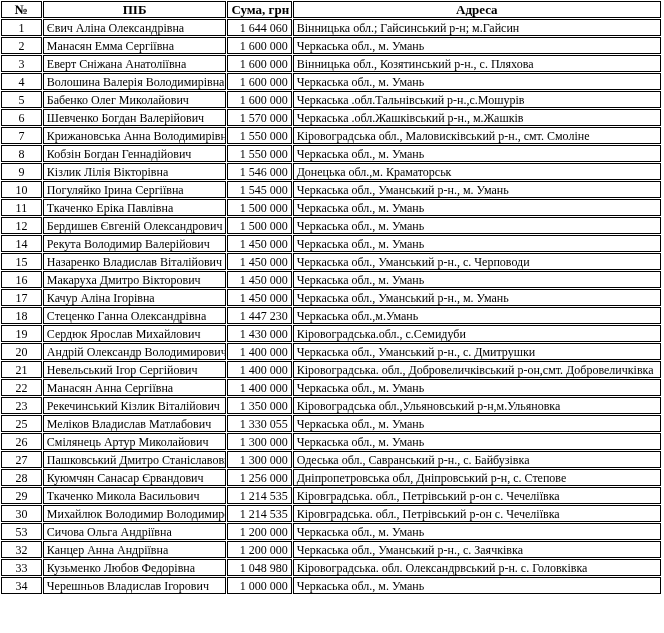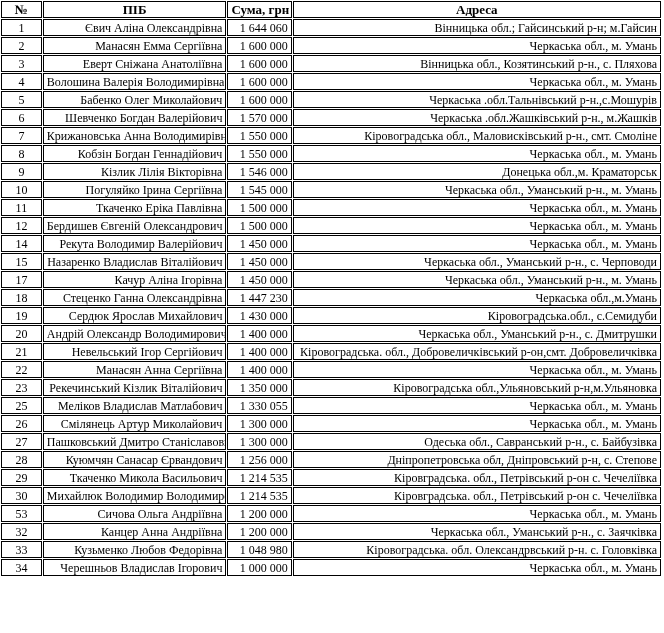--- a/index.html
+++ b/index.html
@@ -38,23 +38,23 @@
   table.data-table th {
     font-weight: bold;
     text-align: center;
     font-size: 13px;
   }
   col.c-num  { width: 40px; }
   col.c-name { width: 180px; }
   col.c-sum  { width: 63px; }
   col.c-addr { width: 361px; }
   td.cell-num  { text-align: center; }
-  td.cell-name { text-align: right; }
+  td.cell-name { text-align: left; }
   td.cell-sum  { text-align: right; padding-right: 2px; }
-  td.cell-addr { text-align: right; }
+  td.cell-addr { text-align: left; }
 </style>
 </head>
 <body>
 
 <div class="sheet">
   <table class="data-table">
     <colgroup>
       <col class="c-num">
       <col class="c-name">
       <col class="c-sum">
@@ -161,20 +161,26 @@
     <td class="cell-addr">Черкаська обл., м. Умань</td>
   </tr>
 
   <tr>
     <td class="cell-num">15</td>
     <td class="cell-name">Назаренко Владислав Віталійович</td>
     <td class="cell-sum">1 450 000</td>
     <td class="cell-addr">Черкаська обл., Уманський р-н., с. Черповоди</td>
   </tr>
 
+  <tr>
+    <td class="cell-num">16</td>
+    <td class="cell-name">Макаруха Дмитро Вікторович</td>
+    <td class="cell-sum">1 450 000</td>
+    <td class="cell-addr">Черкаська обл., м. Умань</td>
+  </tr>
 
   <tr>
     <td class="cell-num">17</td>
     <td class="cell-name">Качур Аліна Ігорівна</td>
     <td class="cell-sum">1 450 000</td>
     <td class="cell-addr">Черкаська обл., Уманський р-н., м. Умань</td>
   </tr>
 
   <tr>
     <td class="cell-num">18</td>

